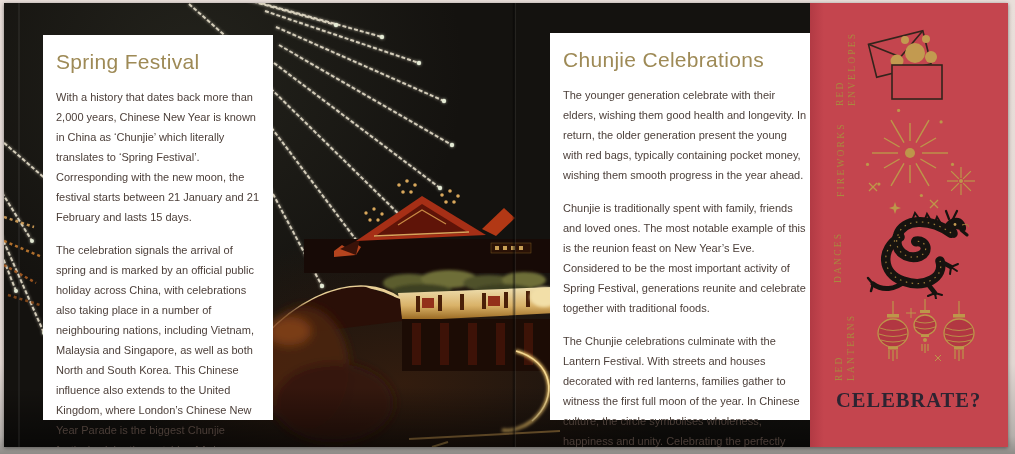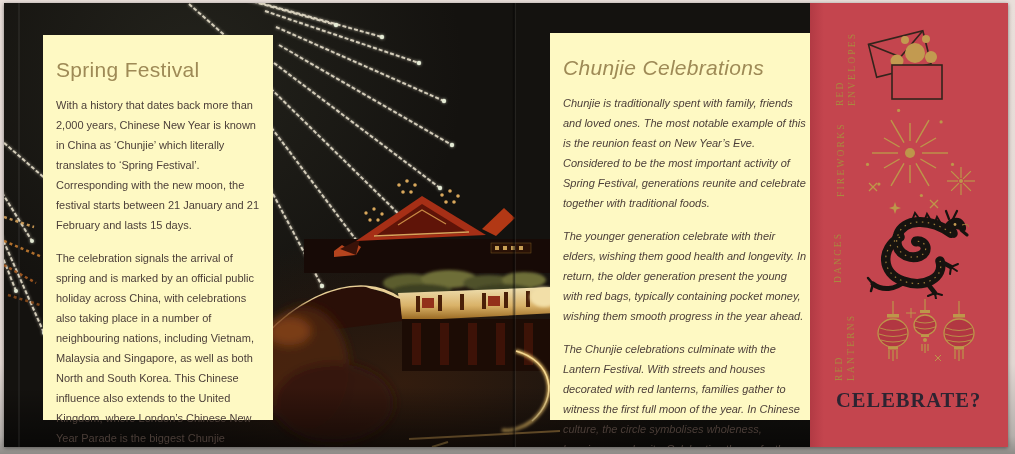--- a/index.html
+++ b/index.html
@@ -9,23 +9,23 @@
           background:linear-gradient(180deg,#e9dfda 0%,#e2d7d2 80%,#b5b0ac 96%,#8f8c88 100%); overflow:hidden; }
   .leaflet { position:absolute; left:4px; top:3px; width:1004px; height:444px;
              background:#14120f; overflow:hidden; box-shadow:0 1px 4px rgba(0,0,0,.45); }
   .photo { position:absolute; left:0; top:0; width:812px; height:444px; }
   .edge-crease { position:absolute; top:0; height:100%; pointer-events:none; }
   .fold-center { left:508px; width:4px;
        background:linear-gradient(90deg, rgba(0,0,0,0), rgba(0,0,0,.55) 55%, rgba(215,210,195,.14)); }
   .fold-left { left:14px; width:2px; background:rgba(255,255,255,.06); }
 
   
-  .panel { position:absolute; background:#fef9c3; padding:20px 13px; color:#4b3e38; }
+  .panel { position:absolute; background:#ffffff; padding:12px 13px; color:#4b3e38; }
   .panel-spring  { left:39px;  top:32px; width:230px; height:385px; }
-  .panel-chunjie { left:546px; top:30px; width:271px; height:387px;font-style:italic; }
+  .panel-chunjie { left:546px; top:30px; width:271px; height:387px; }
   .panel h2 { font-weight:400; font-size:21px; line-height:26px; letter-spacing:.3px;
               color:#9e8a56; margin:2px 0 12px; }
   .panel p { font-size:11px; line-height:20px; margin:0 0 13px; }
 
   
   .sidebar { position:absolute; left:806px; top:0; width:198px; height:444px;
              background:linear-gradient(90deg,#b23a44 0%, #c4454e 7%, #c4454e 100%); }
   .vlabel { position:absolute; transform:rotate(-90deg); color:#a9883f;
             font-family:"Liberation Serif", serif; font-size:9.5px; line-height:12px;
             letter-spacing:2.2px; white-space:nowrap; }
@@ -227,22 +227,22 @@
     </svg>
 
     <section class="panel panel-spring">
       <h2>Spring Festival</h2>
       <p>With a history that dates back more than 2,000 years, Chinese New Year is known in China as ‘Chunjie’ which literally translates to ‘Spring Festival’. Corresponding with the new moon, the festival starts between 21 January and 21 February and lasts 15 days.</p>
       <p>The celebration signals the arrival of spring and is marked by an official public holiday across China, with celebrations also taking place in a number of neighbouring nations, including Vietnam, Malaysia and Singapore, as well as both North and South Korea. This Chinese influence also extends to the United Kingdom, where London’s Chinese New Year Parade is the biggest Chunjie festival celebration outside of Asia.</p>
     </section>
 
     <section class="panel panel-chunjie">
       <h2>Chunjie Celebrations</h2>
+      <p>The younger generation celebrate with their elders, wishing them good health and longevity. In return, the older generation present the young with red bags, typically containing pocket money, wishing them smooth progress in the year ahead.</p>
       <p>Chunjie is traditionally spent with family, friends and loved ones. The most notable example of this is the reunion feast on New Year’s Eve. Considered to be the most important activity of Spring Festival, generations reunite and celebrate together with traditional foods.</p>
-      <p>The younger generation celebrate with their elders, wishing them good health and longevity. In return, the older generation present the young with red bags, typically containing pocket money, wishing them smooth progress in the year ahead.</p>
       <p>The Chunjie celebrations culminate with the Lantern Festival. With streets and houses decorated with red lanterns, families gather to witness the first full moon of the year. In Chinese culture, the circle symbolises wholeness, happiness and unity. Celebrating the perfectly round new moon with the ones they love, Chinese New Year brings things full circle for the year ahead.</p>
     </section>
 
     <aside class="sidebar">
 
       <div>
         <div class="vlabel lbl-envelopes">
           <span>RED</span>
           <span>ENVELOPES</span>
         </div>

